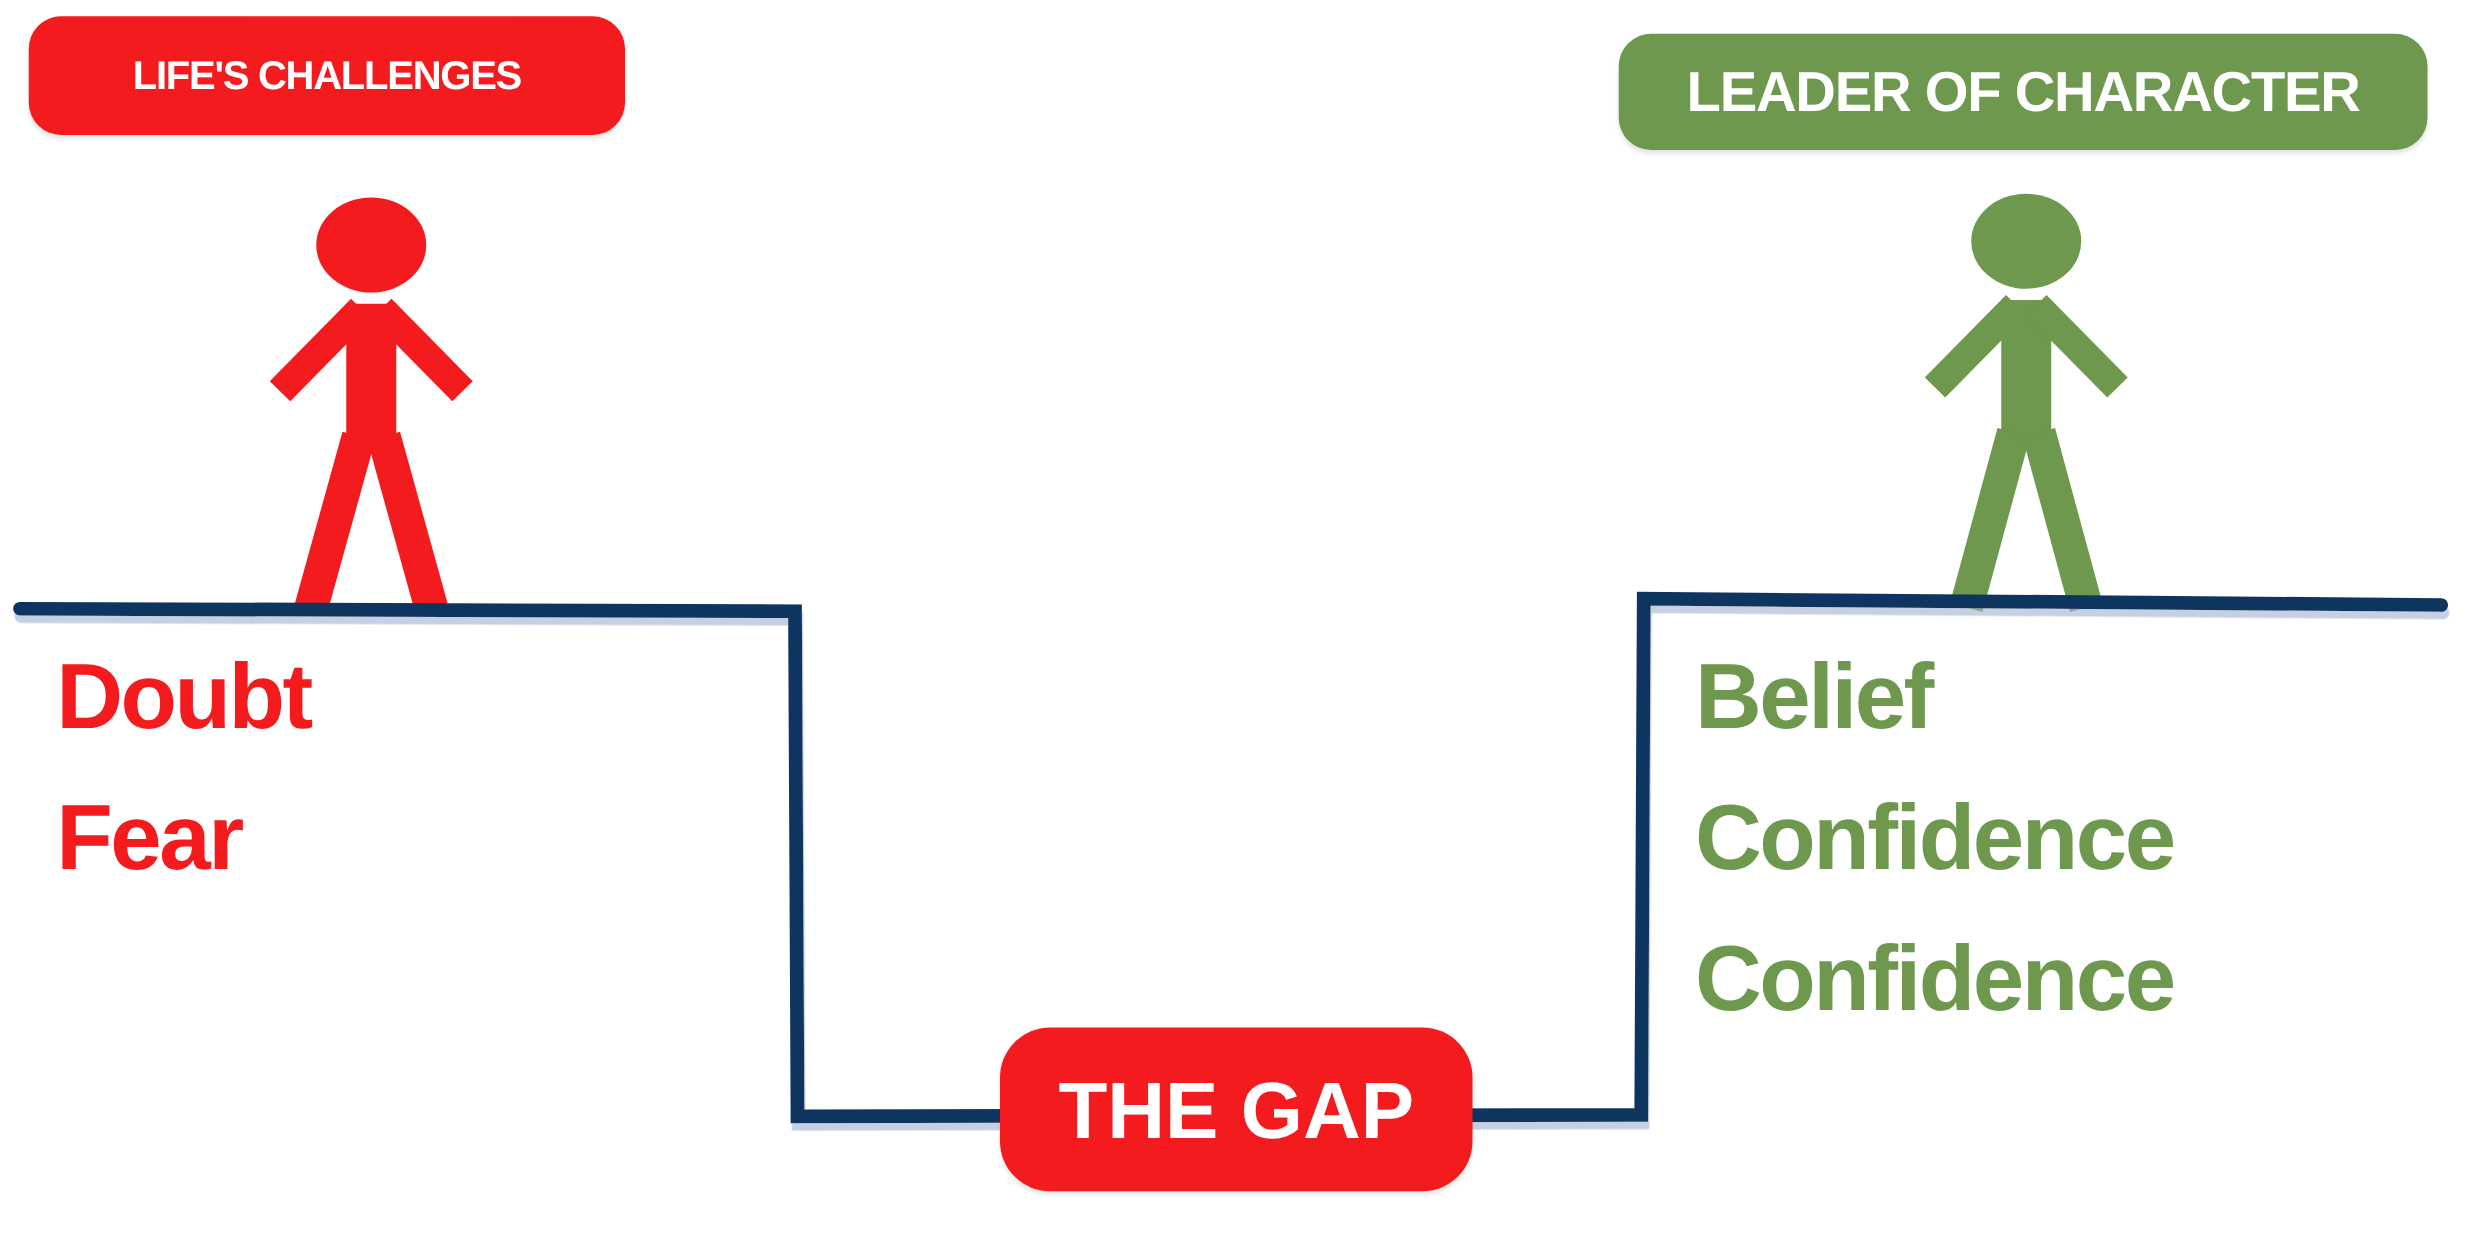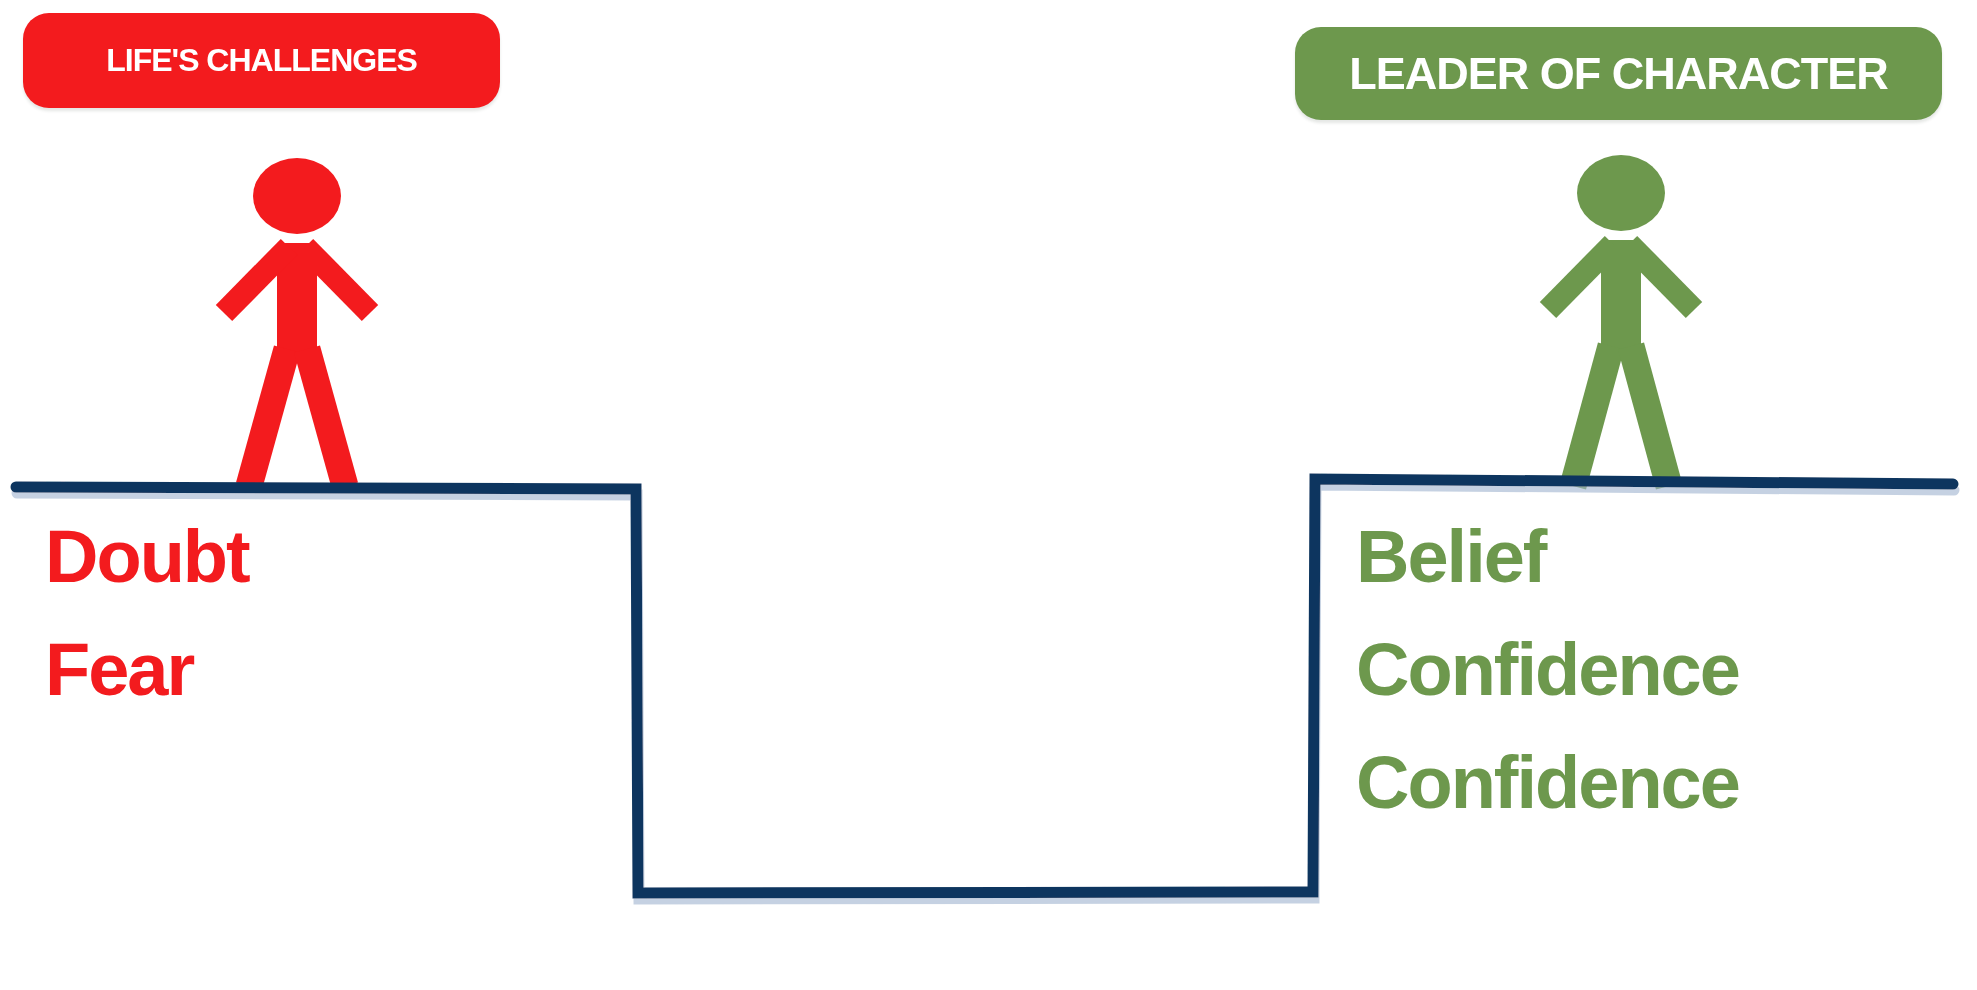--- a/index.html
+++ b/index.html
@@ -81,20 +81,21 @@
       <line x1="1631" y1="346" x2="1669" y2="486" stroke-width="27"></line>
     </g>
 
     <path class="gap-path" filter="url(#lineShadow)" d="M 16 487 L 636 489 L 638 893 L 1313 892 L 1315 479 L 1953 484"></path>
   </svg>
 
   <div class="badge badge-red" id="badge-left">LIFE'S CHALLENGES</div>
 
   <div class="badge badge-green" id="badge-right">LEADER OF CHARACTER</div>
 
+  <div class="badge badge-red" id="badge-gap">THE GAP</div>
 
   <div class="word-list" id="list-left">
     <div>Doubt</div>
     <div>Fear</div>
   </div>
 
   <div class="word-list" id="list-right">
     <div>Belief</div>
     <div>Confidence</div>
     <div>Confidence</div>

